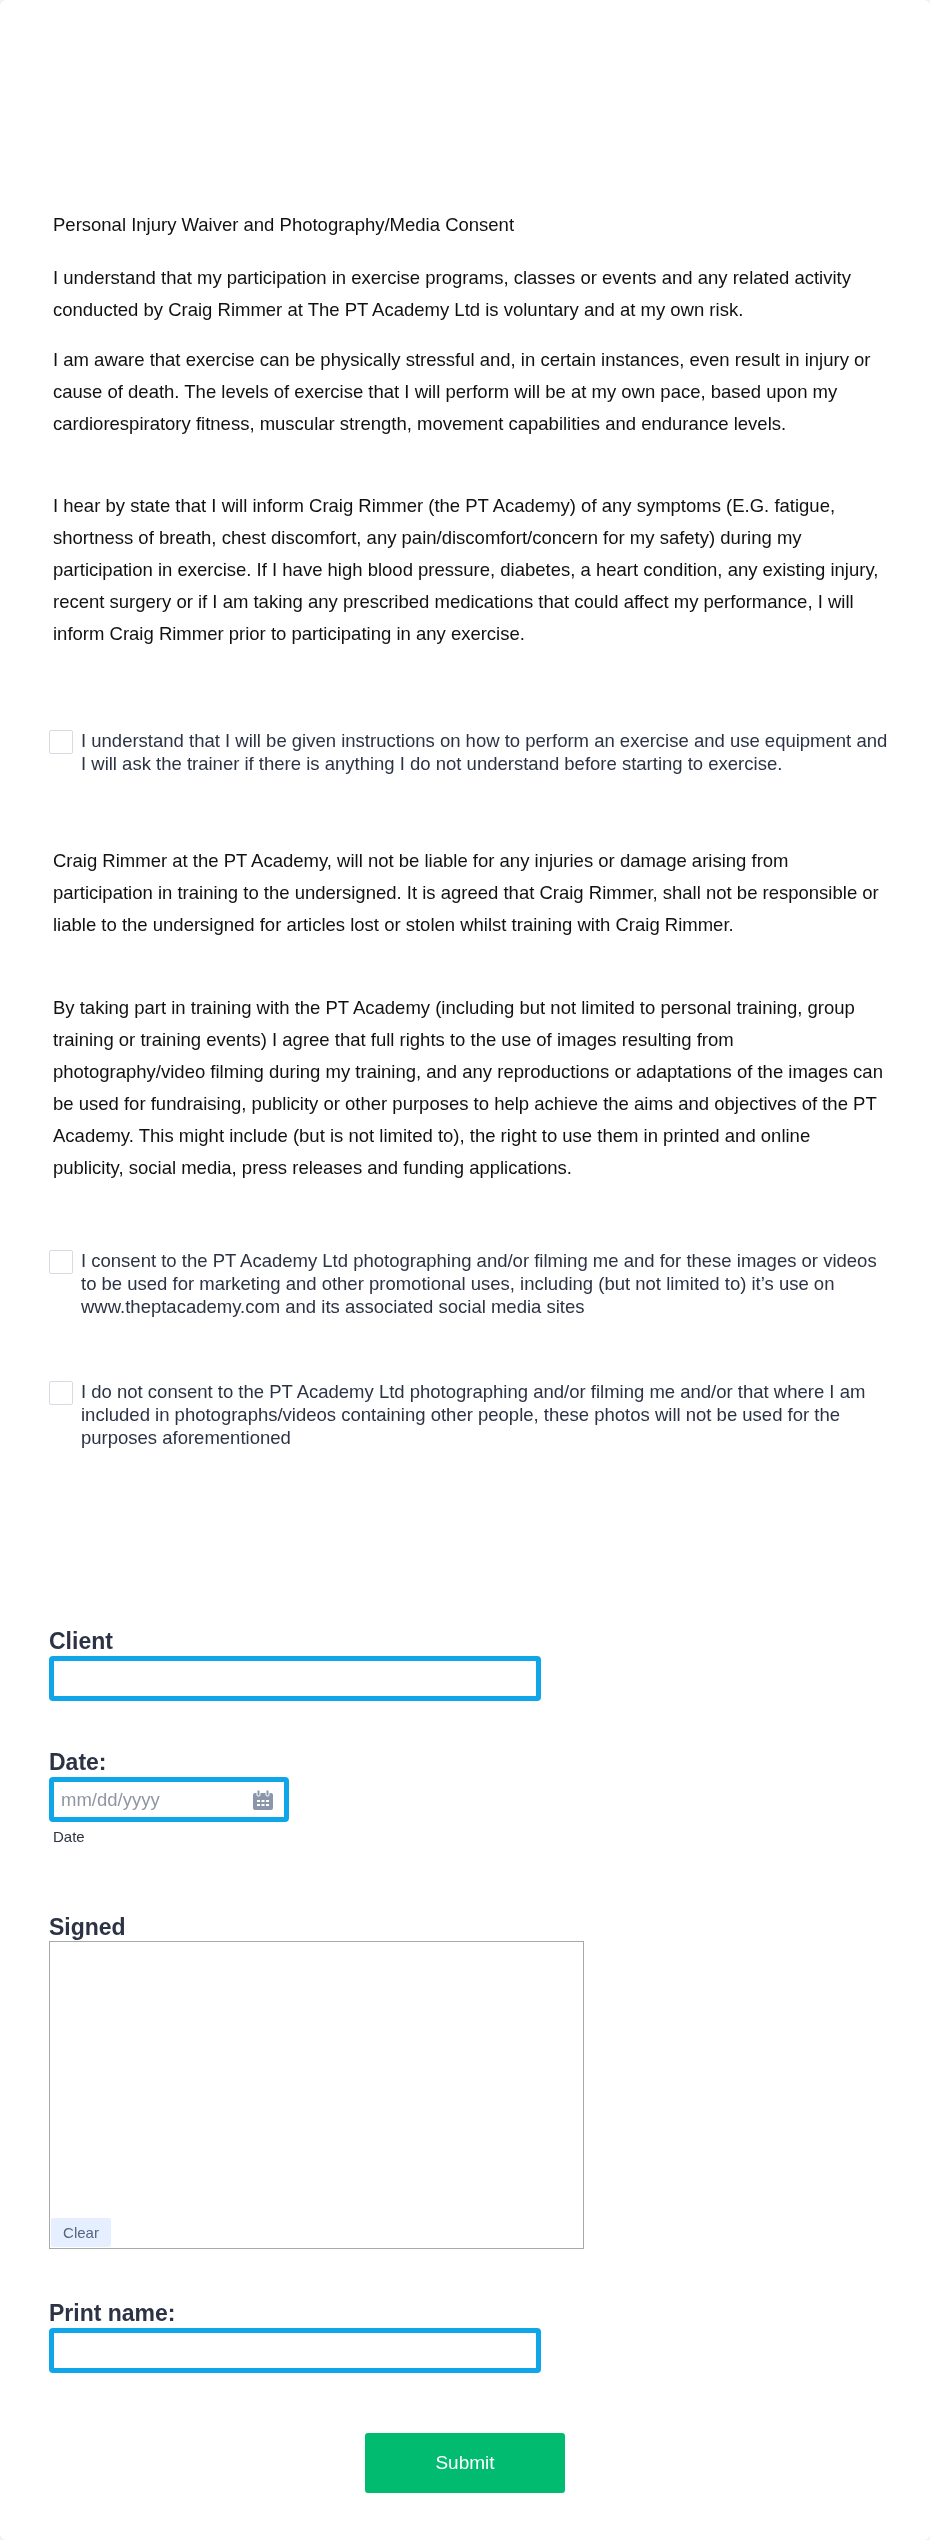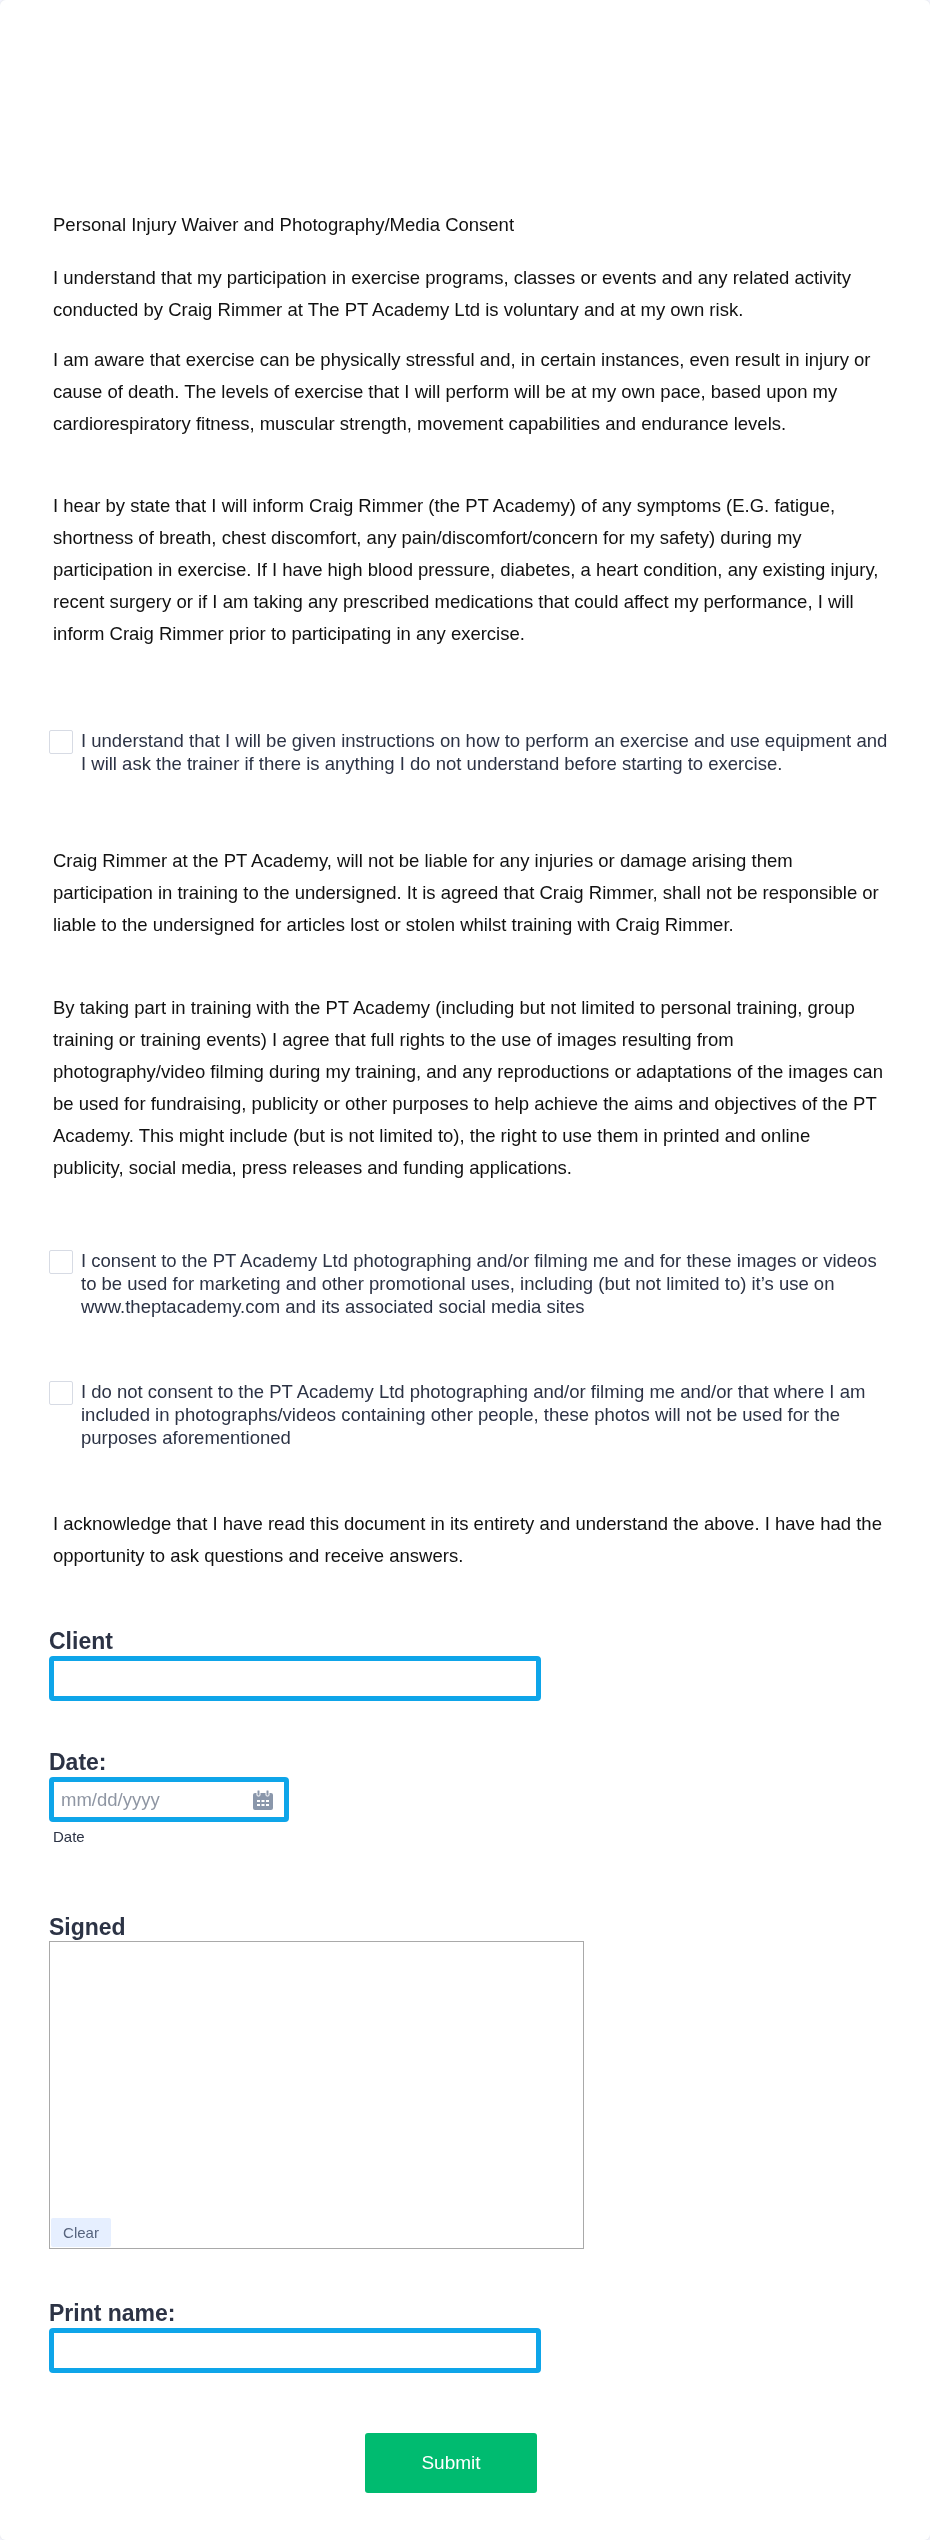--- a/index.html
+++ b/index.html
@@ -25,52 +25,51 @@
 
   .field-label { position: absolute; left: 49px; font-size: 23px; font-weight: bold; color: #2c3345; }
   .input { position: absolute; left: 49px; height: 45px; border: 5px solid #0ea5e9; border-radius: 4px; background: #fff; }
   .date-input { display: flex; align-items: center; justify-content: space-between; padding: 0 10px 0 7px; }
   .date-input .ph { font-size: 18.5px; color: #8f96a3; }
   .sublabel { position: absolute; left: 53px; font-size: 15px; color: #2c3345; }
 
   .sig { position: absolute; left: 49px; top: 1941px; width: 535px; height: 308px; border: 1.5px solid #a9a9a9; background: #fff; }
   .clear-btn { position: absolute; left: 1px; bottom: 1px; width: 60px; height: 29px; background: #e6efff; border-radius: 2px; border: none; font-size: 15px; color: #57647e; font-family: "Liberation Sans", sans-serif; }
 
-  .submit { position: absolute; left: 365px; top: 2433px; width: 172px; height: 60px; background: #00bb70; border: none; border-radius: 3px; color: #fff; font-size: 19px; font-family: "Liberation Sans", sans-serif; }
+  .submit { position: absolute; left: 365px; top: 2433px; width: 200px; height: 60px; background: #00bb70; border: none; border-radius: 3px; color: #fff; font-size: 19px; font-family: "Liberation Sans", sans-serif; }
 </style>
 </head>
 <body>
 
 <div class="page">
 
 
   <div class="text" style="top:262px;">I understand that my participation in exercise programs, classes or events and any related activity conducted by Craig Rimmer at The PT Academy Ltd is voluntary and at my own risk.</div>
   <div class="text heading" style="top:213px;">Personal Injury Waiver and Photography/Media Consent</div>
   <div class="text" style="top:344px;">I am aware that exercise can be physically stressful and, in certain instances, even result in injury or cause of death. The levels of exercise that I will perform will be at my own pace, based upon my cardiorespiratory fitness, muscular strength, movement capabilities and endurance levels.</div>
   <div class="text" style="top:490px;">I hear by state that I will inform Craig Rimmer (the PT Academy) of any symptoms (E.G. fatigue, shortness of breath, chest discomfort, any pain/discomfort/concern for my safety) during my participation in exercise. If I have high blood pressure, diabetes, a heart condition, any existing injury, recent surgery or if I am taking any prescribed medications that could affect my performance, I will inform Craig Rimmer prior to participating in any exercise.</div>
 
   <div class="check" style="top:718px;margin-top:11px;">
     <span class="box"></span>
     <span class="label">I understand that I will be given instructions on how to perform an exercise and use equipment and I will ask the trainer if there is anything I do not understand before starting to exercise.</span>
   </div>
 
-  <div class="text" style="top:845px;">Craig Rimmer at the PT Academy, will not be liable for any injuries or damage arising them participation in training to the undersigned. It is agreed that Craig Rimmer, shall not be responsible or liable to the undersigned for articles lost or stolen whilst training with Craig Rimmer.</div>
+  <div class="text" style="top:845px;">Craig Rimmer at the PT Academy, will not be liable for any injuries or damage arising from participation in training to the undersigned. It is agreed that Craig Rimmer, shall not be responsible or liable to the undersigned for articles lost or stolen whilst training with Craig Rimmer.</div>
   <div class="text" style="top:992px;">By taking part in training with the PT Academy (including but not limited to personal training, group training or training events) I agree that full rights to the use of images resulting from photography/video filming during my training, and any reproductions or adaptations of the images can be used for fundraising, publicity or other purposes to help achieve the aims and objectives of the PT Academy. This might include (but is not limited to), the right to use them in printed and online publicity, social media, press releases and funding applications.</div>
 
   <div class="check" style="top:1249px;">
     <span class="box"></span>
     <span class="label">I consent to the PT Academy Ltd photographing and/or filming me and for these images or videos to be used for marketing and other promotional uses, including (but not limited to) it’s use on www.theptacademy.com and its associated social media sites</span>
   </div>
 
   <div class="check" style="top:1380px;">
     <span class="box"></span>
     <span class="label">I do not consent to the PT Academy Ltd photographing and/or filming me and/or that where I am included in photographs/videos containing other people, these photos will not be used for the purposes aforementioned</span>
   </div>
 
-  <div class="text" style="top:1508px;">I acknowledge that I have read this document in its entirety and understand the above. I have had the opportunity to ask questions and receive answers.</div>
 
   <div class="field-label" style="top:1628px;">Client</div>
   <div class="input" style="top:1656px; width:492px;"></div>
 
   <div class="field-label" style="top:1749px;">Date:</div>
   <div class="input date-input" style="top:1777px; width:240px;">
     <span class="ph">mm/dd/yyyy</span>
     <svg width="22" height="22" viewBox="0 0 22 22">
       <rect x="1" y="4" width="20" height="17" rx="2" fill="#8a97ab"></rect>
       <rect x="5" y="1" width="3" height="6" rx="1" fill="#8a97ab" stroke="#fff" stroke-width="1"></rect>

